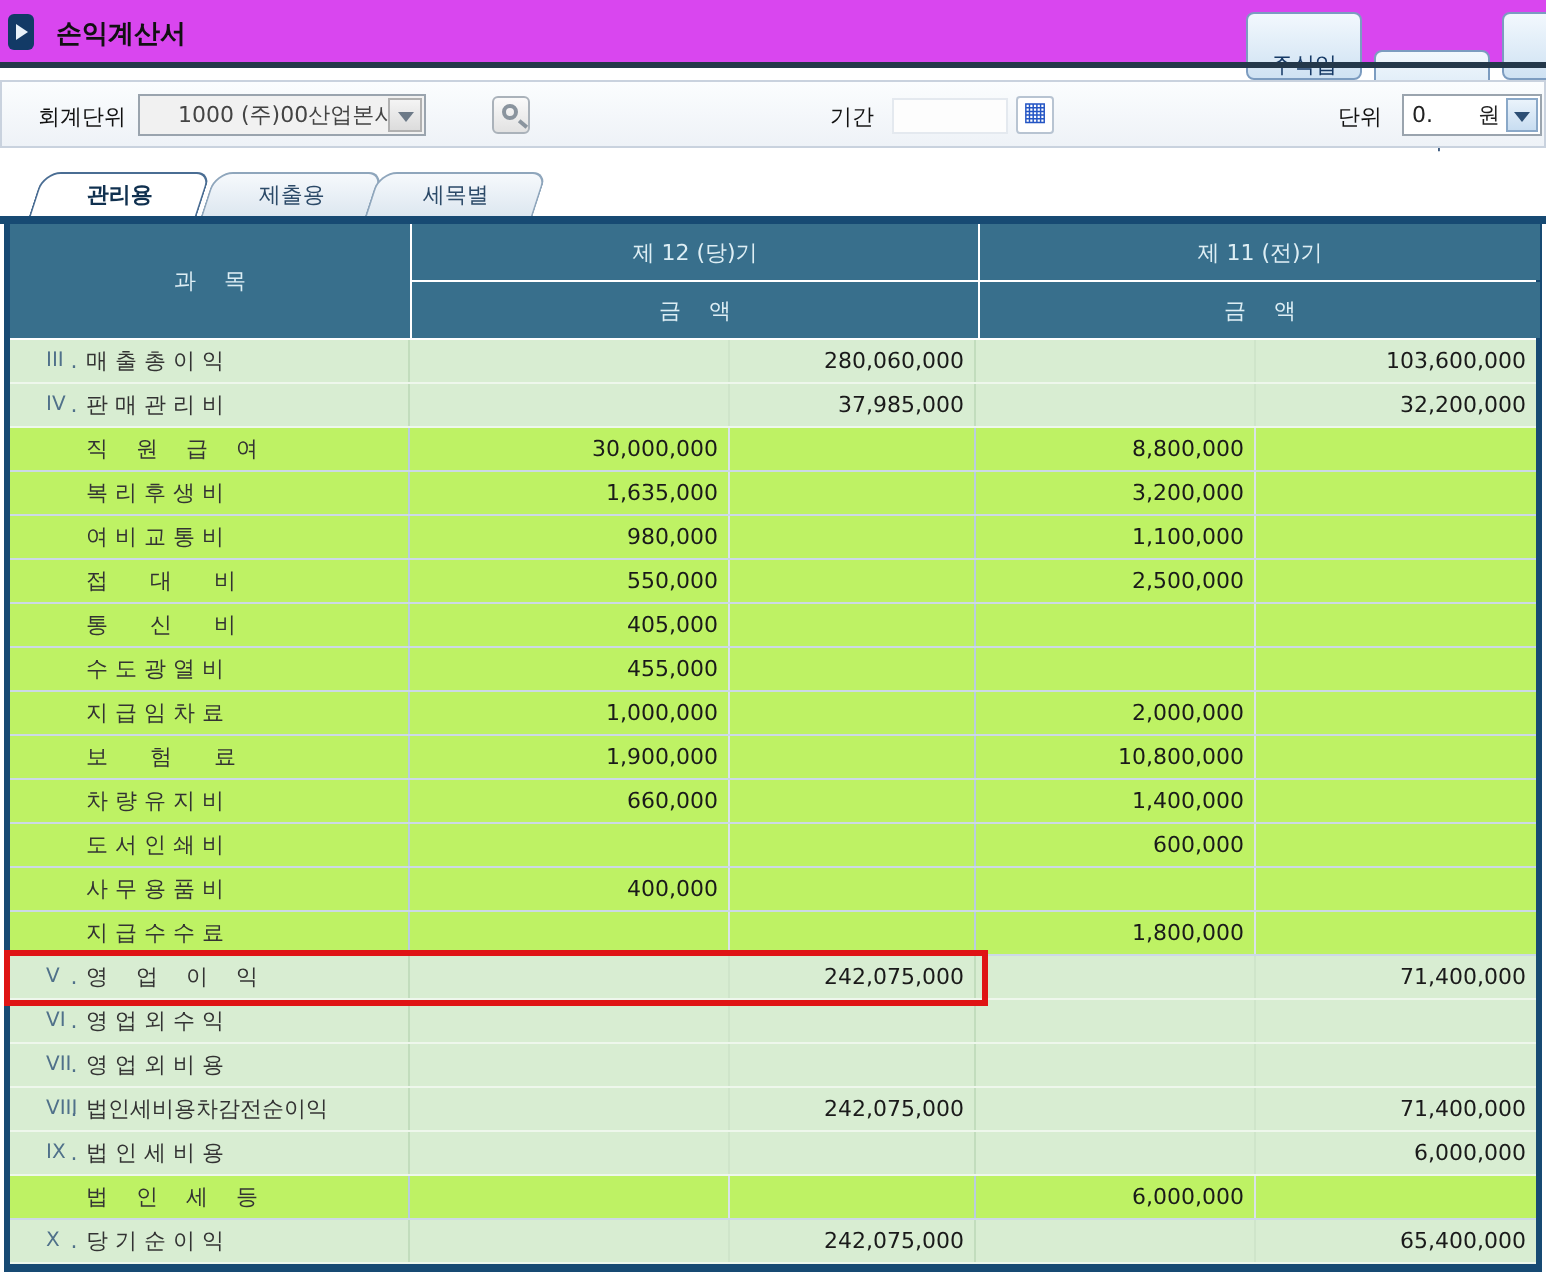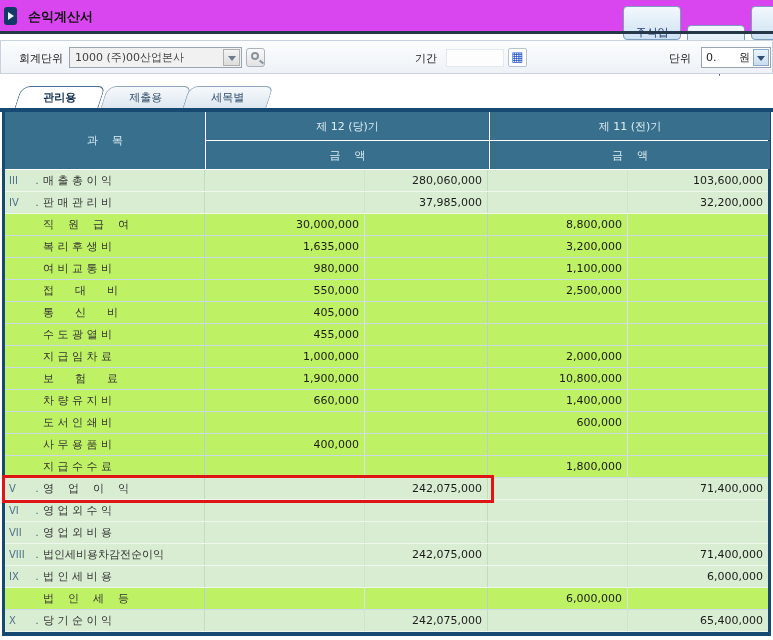--- a/index.html
+++ b/index.html
@@ -15,22 +15,22 @@
   .page-title { position:absolute; left:28px; top:8px; font-size:13px; font-weight:bold; color:#111; }
   .top-btn { position:absolute; top:6px; height:21px; padding:16px 8px;
     background:linear-gradient(#f2f8fd,#cfe2f3); border:1px solid #7c9cc0; border-radius:4px;
     color:#173a66; font-size:11px; text-align:center; line-height:19px; }
   .title-sep { position:absolute; left:0; top:31px; width:773px; height:3px; background:#24384a; }
 
   
   .toolbar { position:absolute; left:0; top:40px; width:773px; height:34px;
     background:linear-gradient(#fbfdfe,#eef2f7); border:1px solid #c9d2de; }
   .tb-label { position:absolute; top:10px; color:#111;text-align:right; }
-  .combo-disabled { position:absolute; left:68px; top:6px; width:173px; height:21px;
-    background:#f1f1f1; border:1px solid #9aa4ae; color:#444; line-height:19px; padding-left:5px; }
+  .combo-disabled { position:absolute; left:68px; top:6px; width:144px; height:21px;
+    background:#f1f1f1; border:1px solid #9aa4ae; color:#444; line-height:19px; padding-left:19px; }
   .combo-disabled .arr-btn { position:absolute; right:1px; top:1px; width:17px; height:17px;
     background:linear-gradient(#f4f4f4,#dcdcdc); border:1px solid #b0b0b0; }
   .tri { display:inline-block; width:0; height:0; border-left:4px solid transparent;
     border-right:4px solid transparent; border-top:5px solid #6d7a88; position:absolute; left:4px; top:6px; }
   .mini-btn { position:absolute; top:7px; width:19px; height:19px;
     background:linear-gradient(#fafafa,#e2e2e2); border:1px solid #aab2ba; border-radius:3px; }
   .mag { position:absolute; left:4px; top:3px; width:8px; height:8px;
     border:2px solid #8a949e; border-radius:50%; }
   .mag:after { content:""; position:absolute; left:6px; top:7px; width:5px; height:2px;
     background:#8a949e; transform:rotate(40deg); }
@@ -67,21 +67,21 @@
     white-space:pre; }
   .th.subject { grid-row:1 / span 2; }
   .th.amt1 { grid-column:2; } .th.amt2 { grid-column:3; }
   .tbody { position:relative; }
   .tr { display:grid; grid-template-columns:200px 160px 123px 140px 140px; height:22px;
     background:#bef264; border-bottom:1px solid #ccd9e6; }
   .tr.green { background:#d8edd2; border-bottom:1px solid #eef7ec; }
   .td { overflow:hidden; line-height:21px; }
   .td.name { display:flex; white-space:pre; border-right:1px solid #b9cddf; }
   .tr.green .td.name { border-right-color:#c2ddbd; }
-  .prefix { width:26px; padding-left:4px; color:#50718a; font-size:10px; }
+  .prefix { width:26px; padding-left:18px; color:#50718a; font-size:10px; }
   .dot { width:12px; color:#50718a; text-align:center; }
   .nm { color:#333; }
   .td.num { text-align:right; padding-right:5px; color:#1a1a1a; }
   .td.cur-sub, .td.pri-sub { border-right:1px solid #d9e2ea; }
   .td.cur-total { border-right:1px solid #b9cddf; }
   .tr.green .td.cur-sub, .tr.green .td.pri-sub { border-right-color:#cfe5ca; }
   .tr.green .td.cur-total { border-right-color:#c2ddbd;text-align:right; }
   .hl { position:absolute; left:-3px; width:492px; height:28px;
     border:3px solid #df1414; z-index:5; pointer-events:none; }
 </style>

